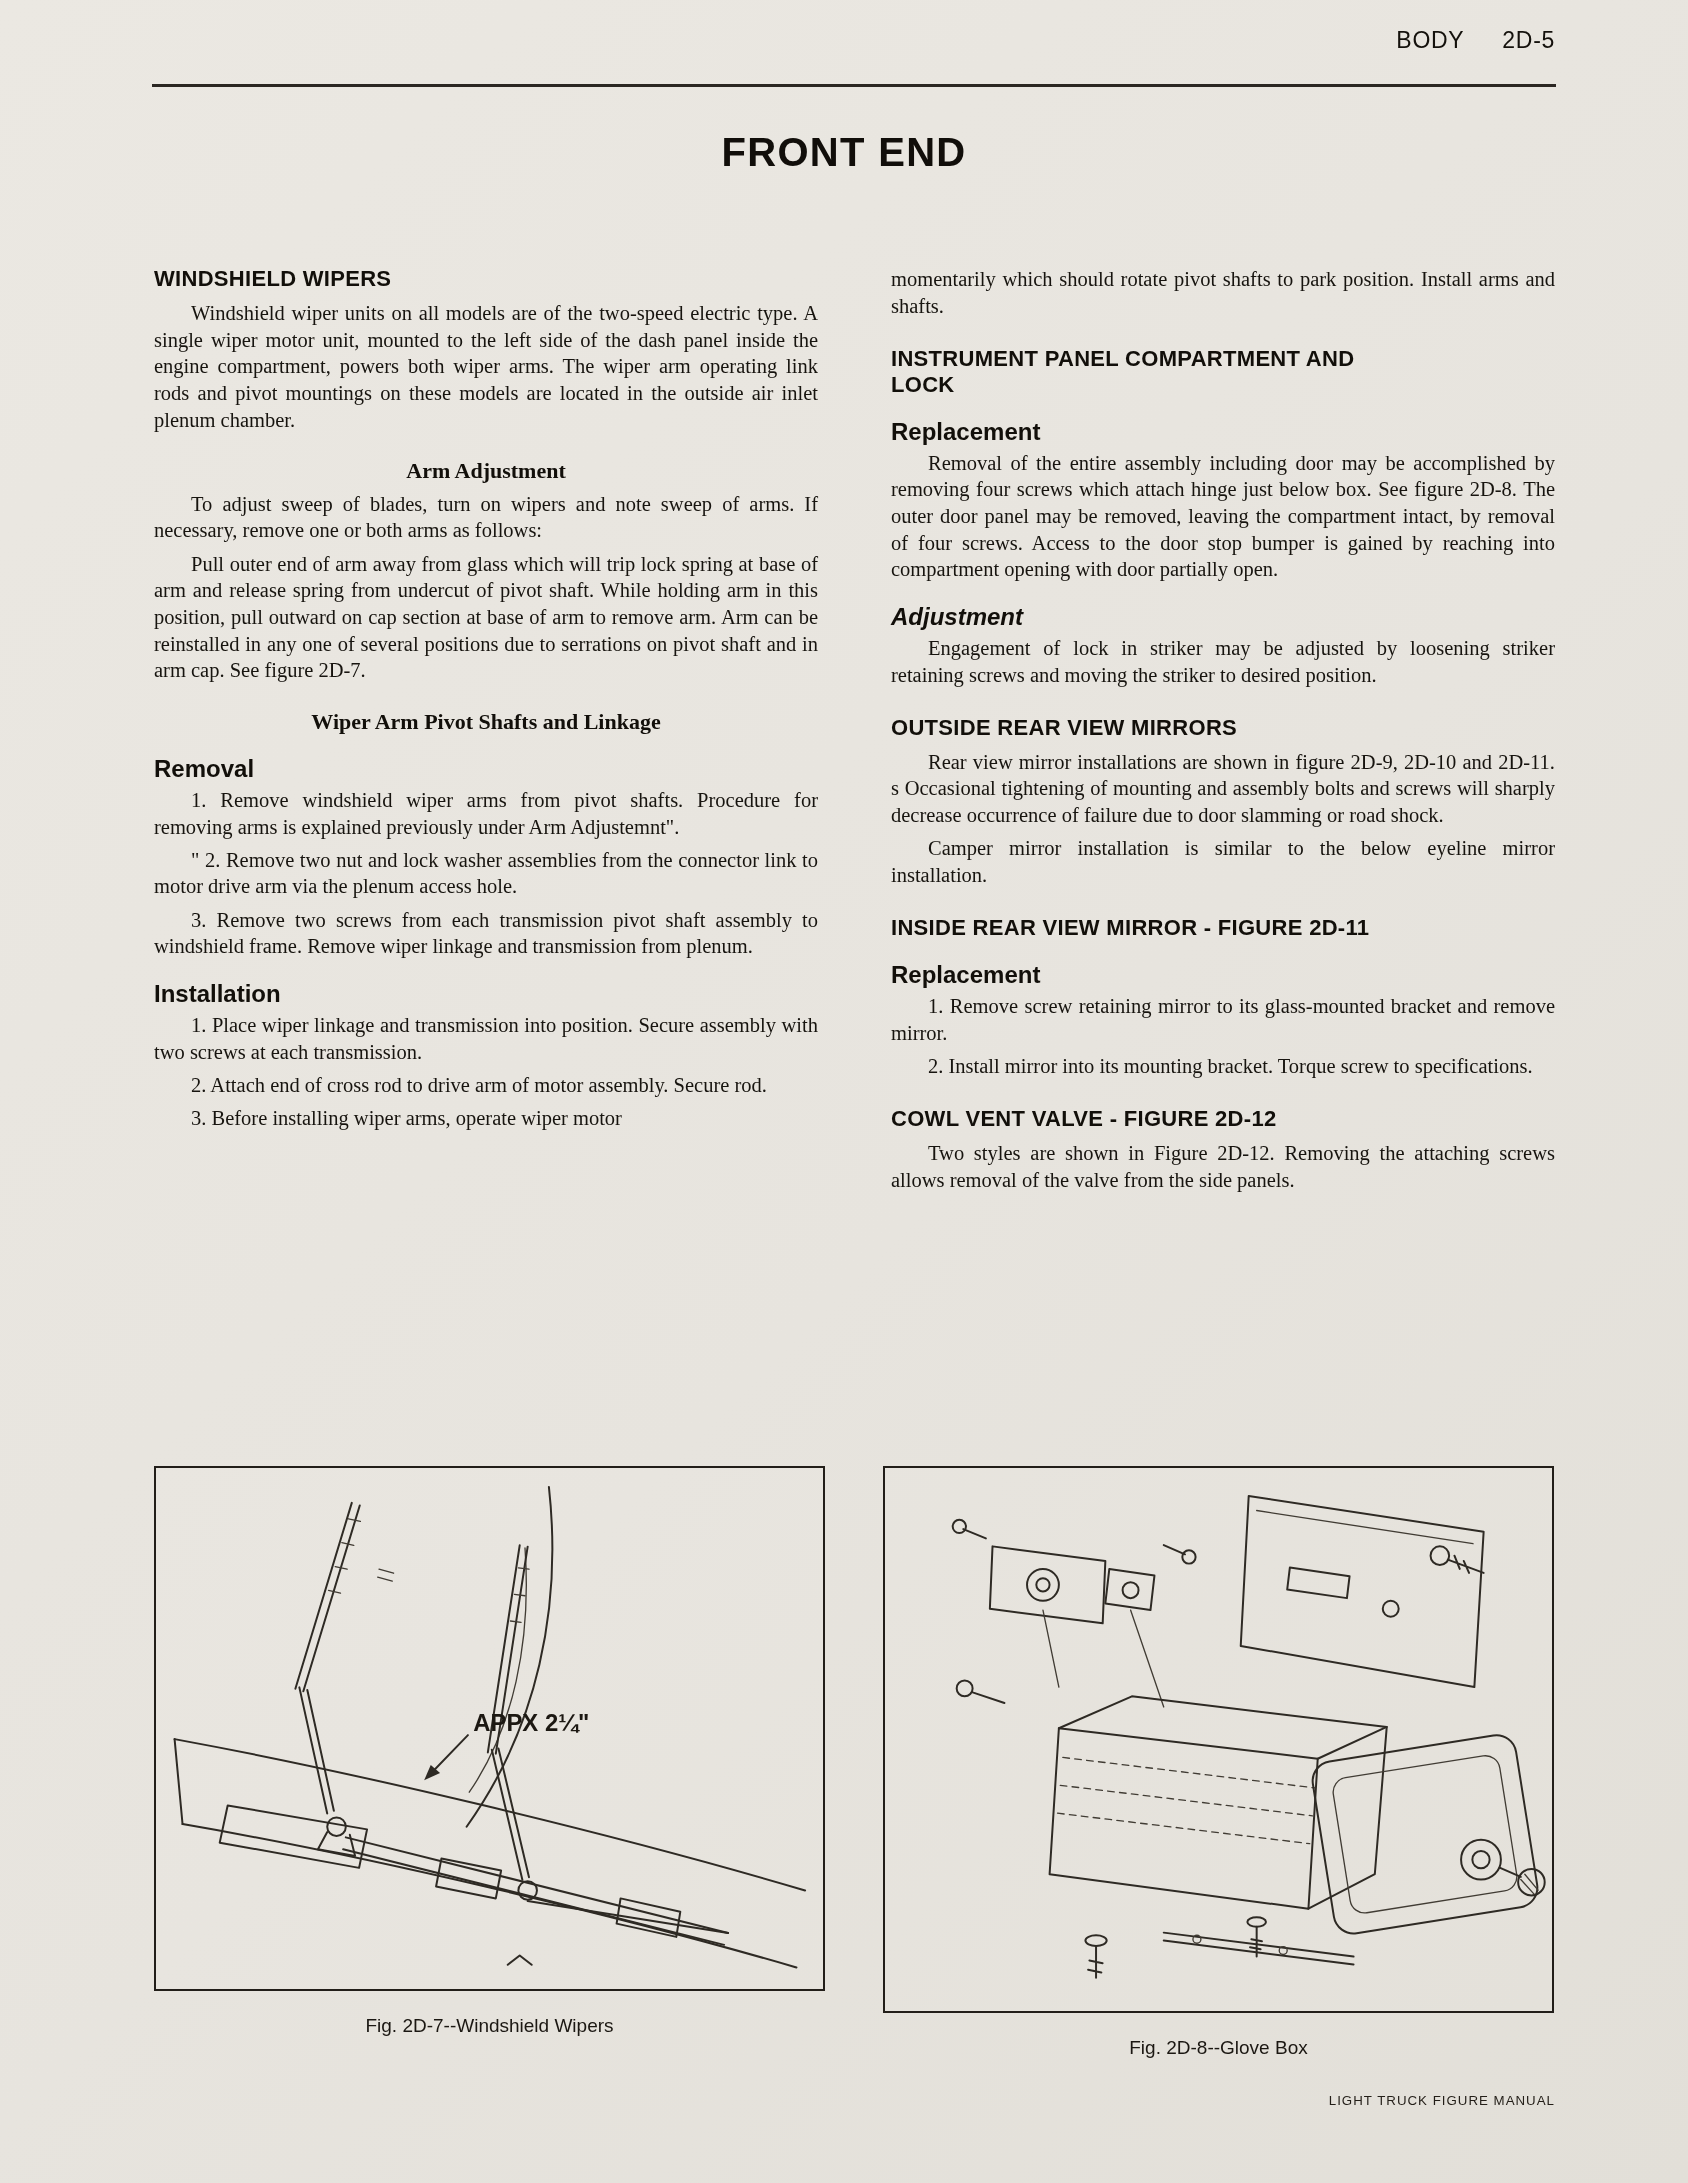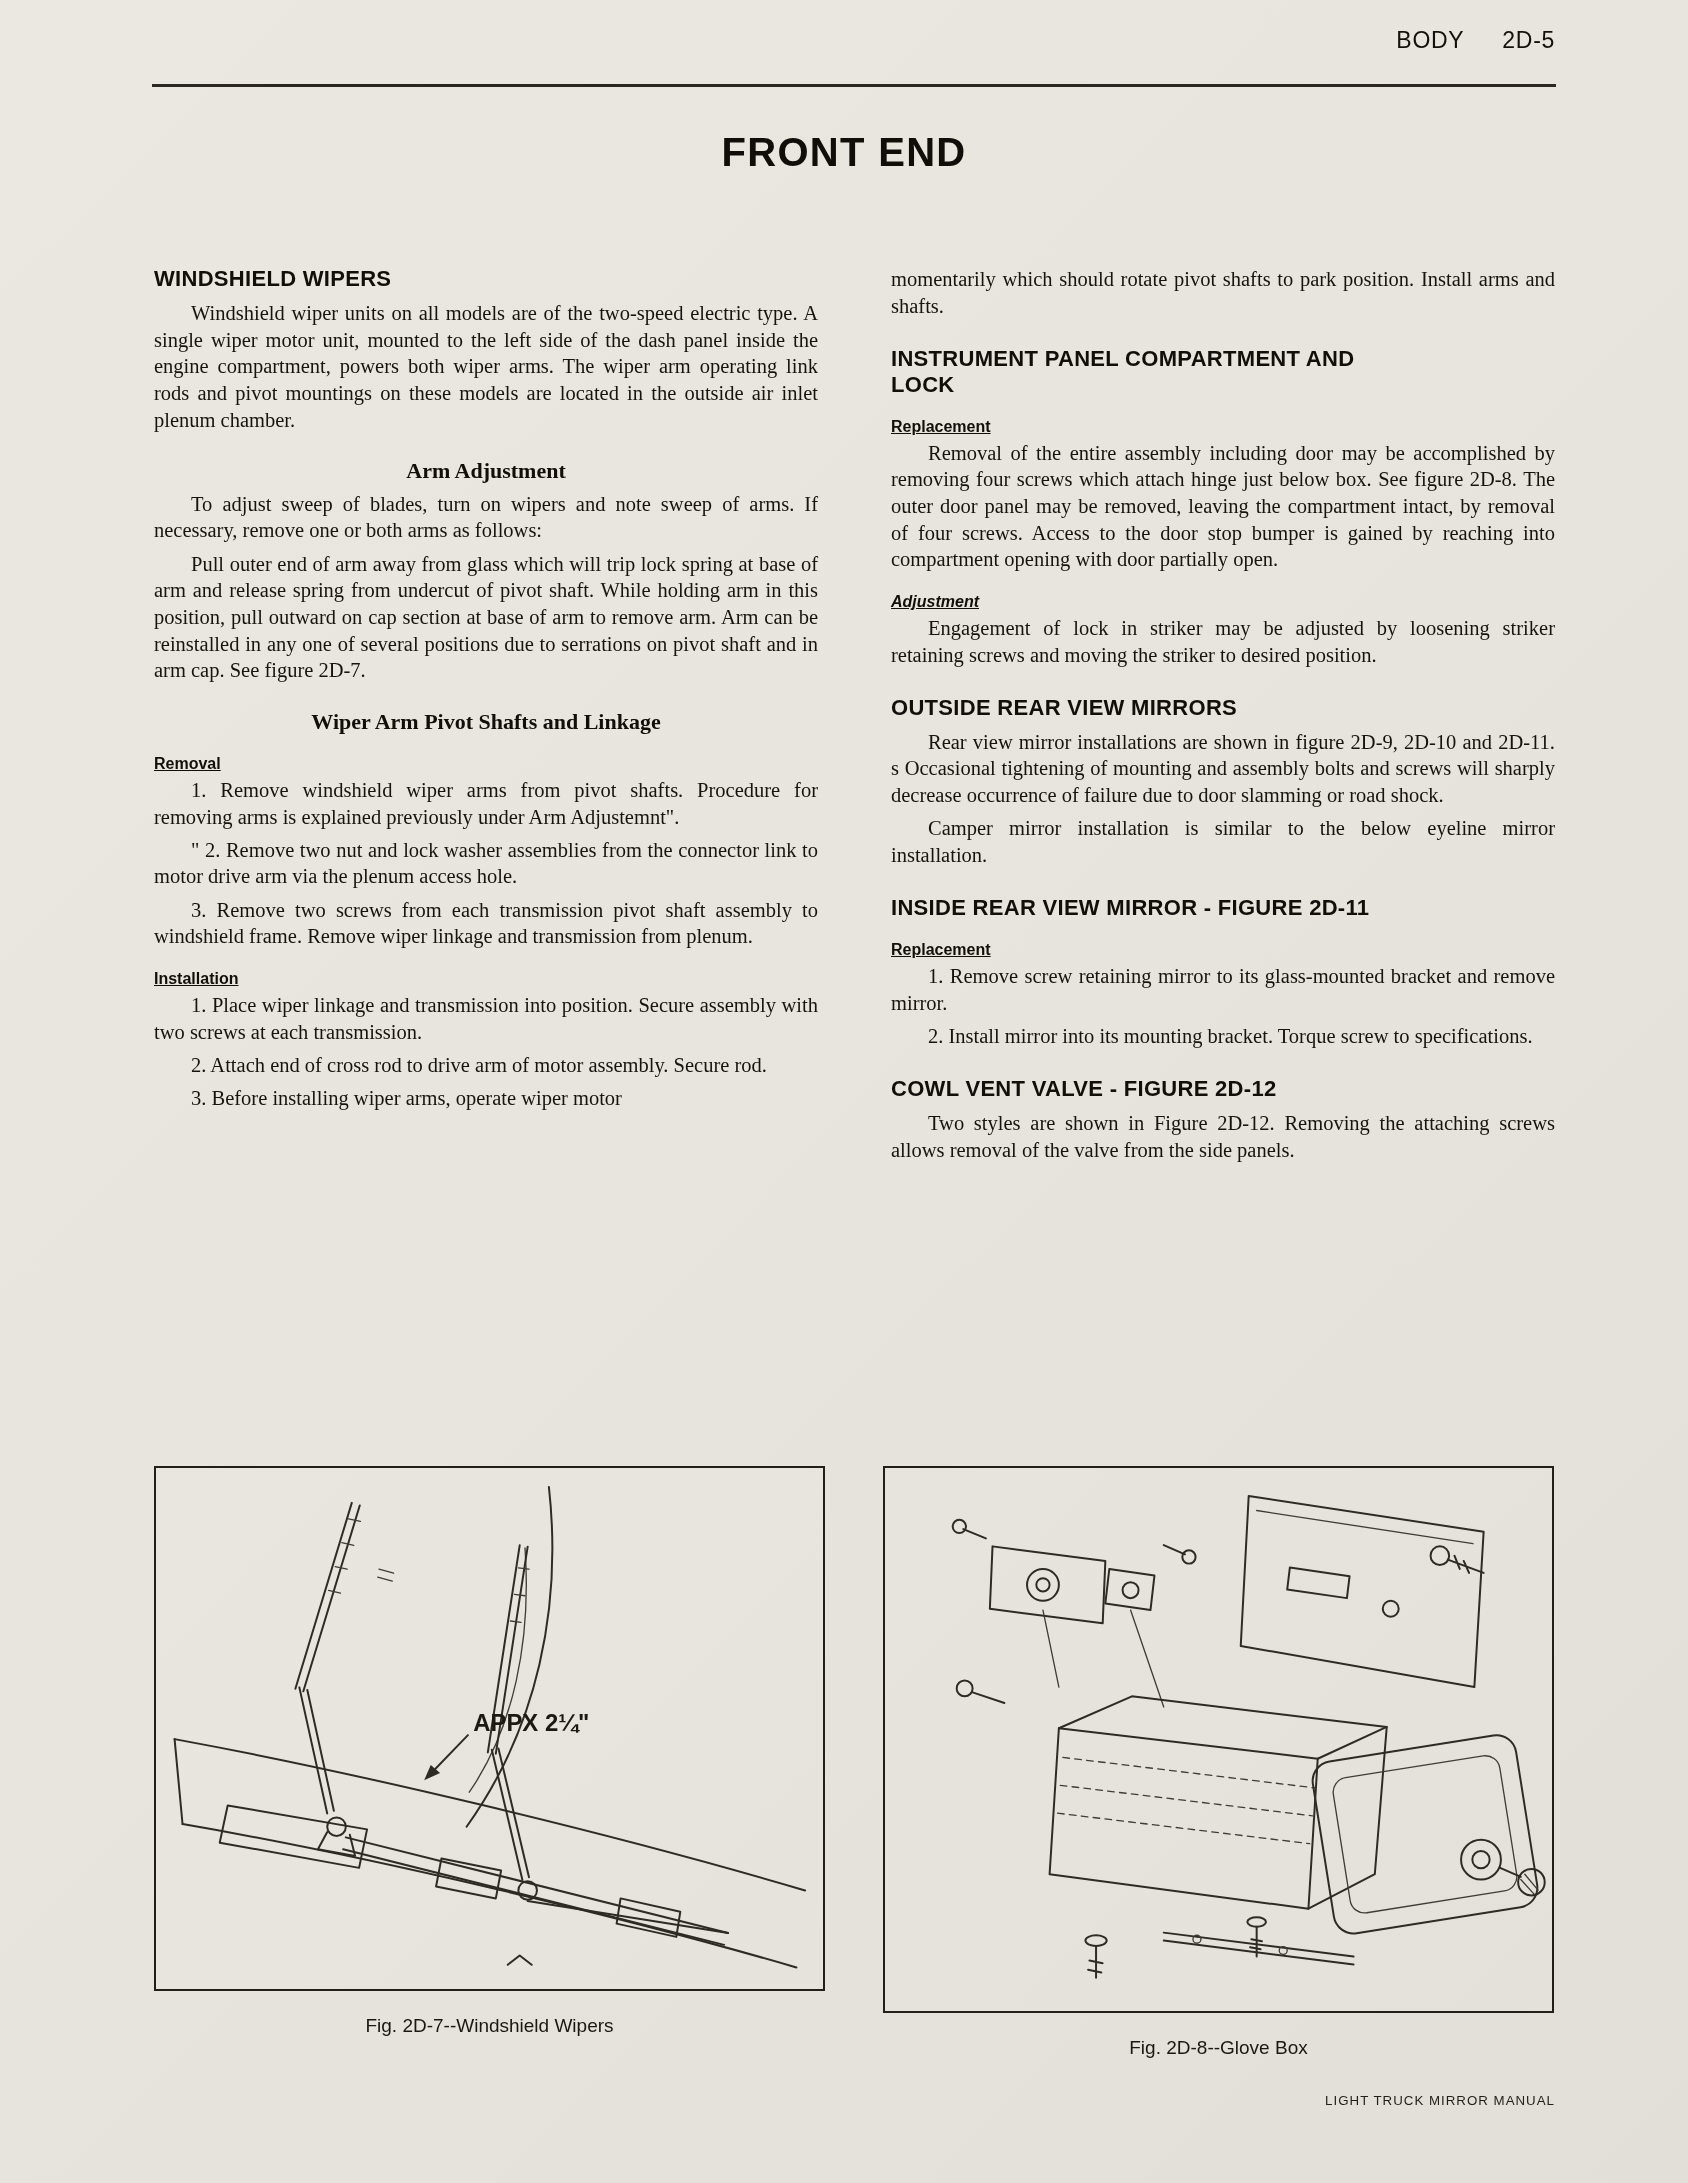--- a/index.html
+++ b/index.html
@@ -44,22 +44,22 @@
     font-size: 22px; font-weight: bold; letter-spacing: 0.3px;
     margin: 26.5px 0 8px; color: #120f0a; white-space: pre-line;
   }
   h2.sub-h {
     font-family: Liberation Serif, serif;
     font-size: 22px; font-weight: bold;
     margin: 25px 0 6.6px; color: #120f0a; text-align: center;
   }
   h3.minor-h {
     font-family: "Liberation Sans", sans-serif;
-    font-size: 16px; font-weight: bold;
-    margin: 20px 0 4px; color: #120f0a; text-decoration: underline;
+    font-size: 24px; font-weight: bold;
+    margin: 20px 0 4px; color: #120f0a;
   }
   h3.minor-h.italic { font-style: italic; }
   p {
     font-size: 20.5px; line-height: 1.30;
     text-align: justify; text-indent: 37px;
     margin: 4px 0 6.6px;
   }
   p.noindent { text-indent: 0; }
   .figures {
     position: absolute; top: 1466px; left: 154px; width: 1401px;
@@ -249,16 +249,16 @@
 
           <circle class="ln" cx="120" cy="332" r="12"></circle>
           <path class="ln" d="M 132 338 L 180 354"></path>
         </svg>
       </div>
       <div class="fig-caption">Fig. 2D-8--Glove Box</div>
     </div>
 
   </div>
 
-  <div class="footer">LIGHT TRUCK MIRROR MANUAL</div>
+  <div class="footer">LIGHT TRUCK FIGURE MANUAL</div>
 
 </div>
 
 
 </body></html>

